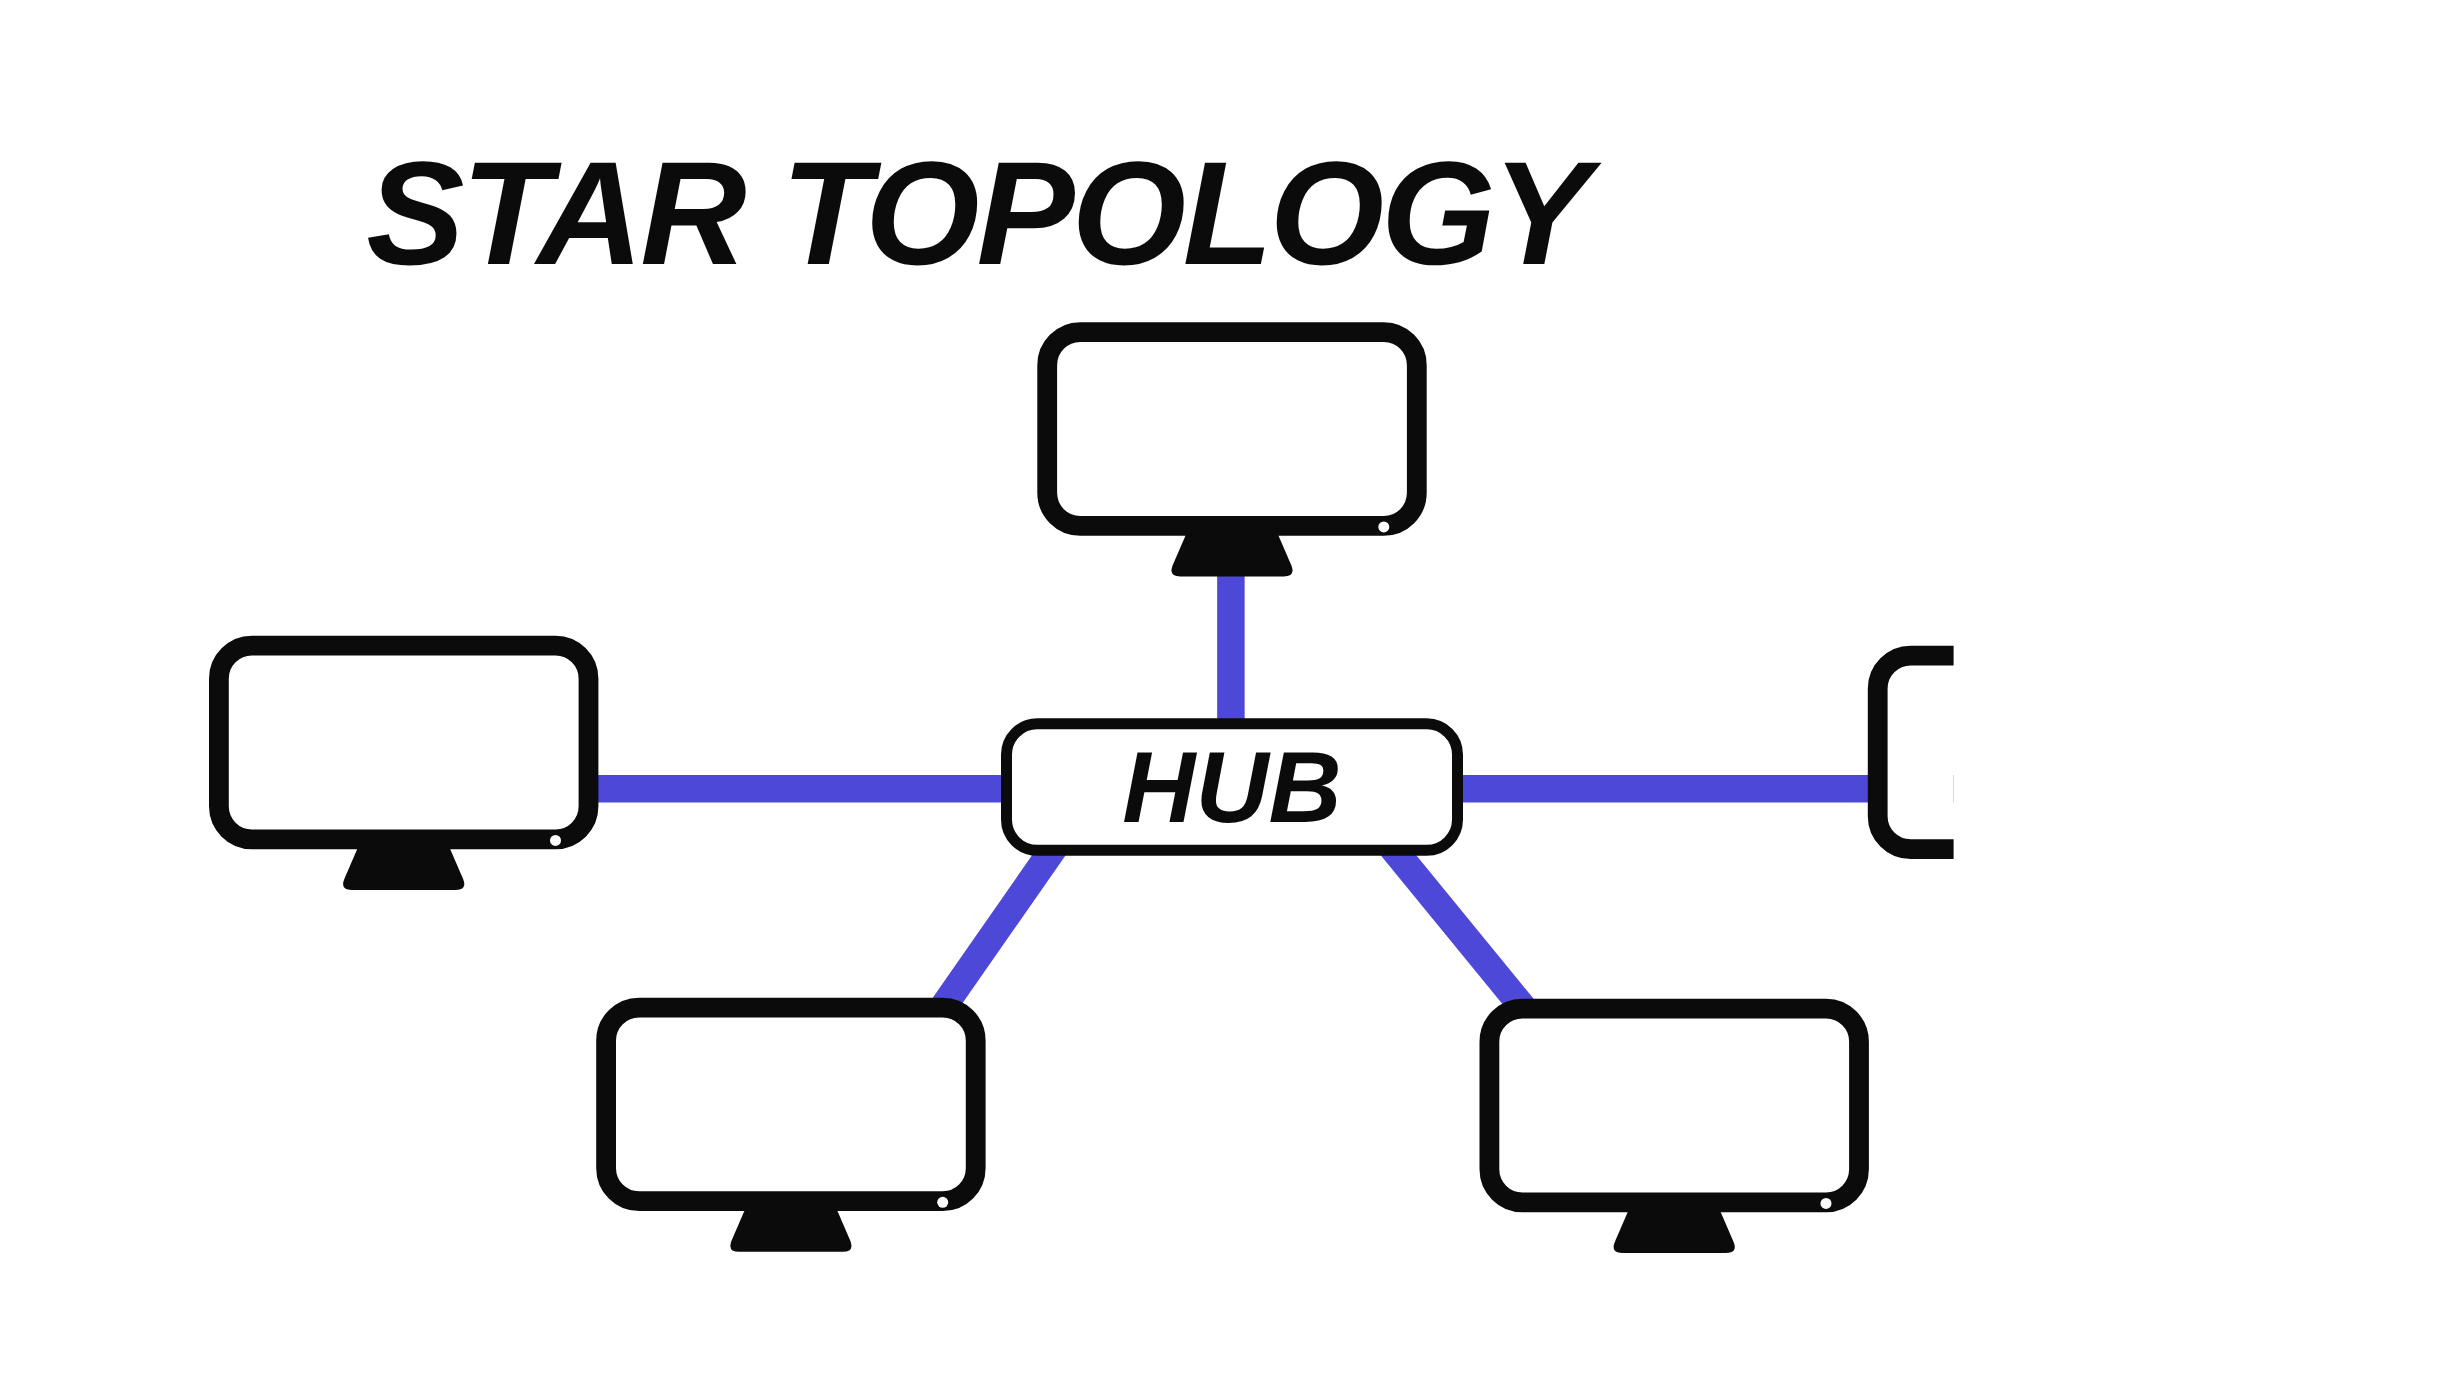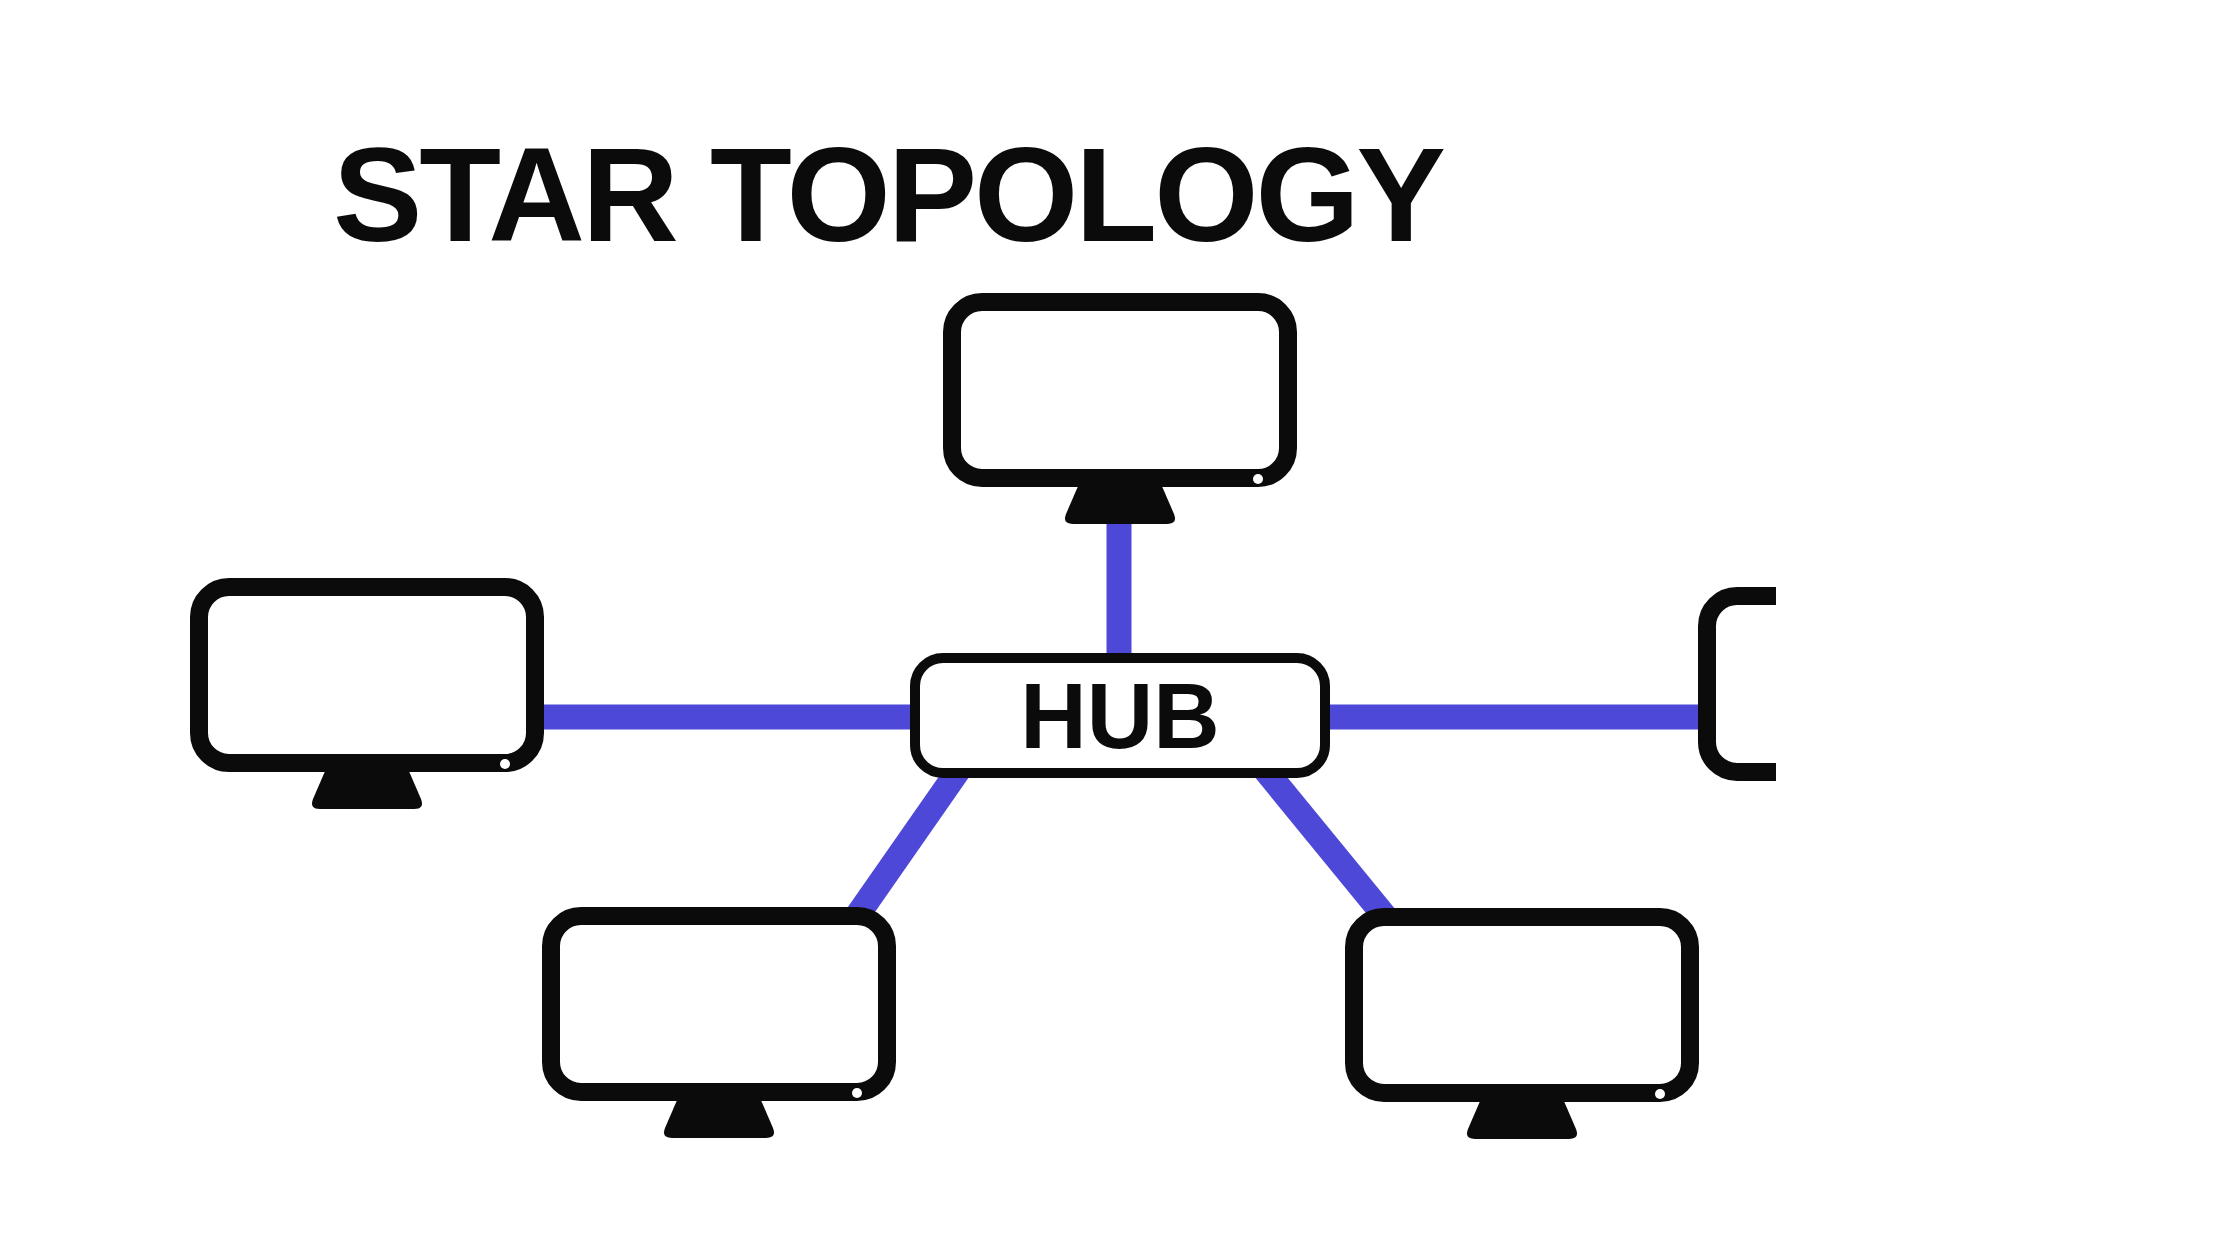--- a/index.html
+++ b/index.html
@@ -8,20 +8,21 @@
     --screen:#ffffff;
     --connection:#4d48d7;
   }
   html,body{margin:0;padding:0;background:var(--background);}
   .stage{
     position:relative;
     width:1776px;height:1260px;
     background:var(--background);
     overflow:hidden;
     font-family:"Liberation Sans", sans-serif;
+    font-style:italic;
   }
   .diagram-title{
     position:absolute;
     left:0;right:0;top:128px;
     margin:0;
     text-align:center;
     font-family:"Liberation Sans", sans-serif;
     font-weight:bold;
     font-size:134px;
     line-height:1;

